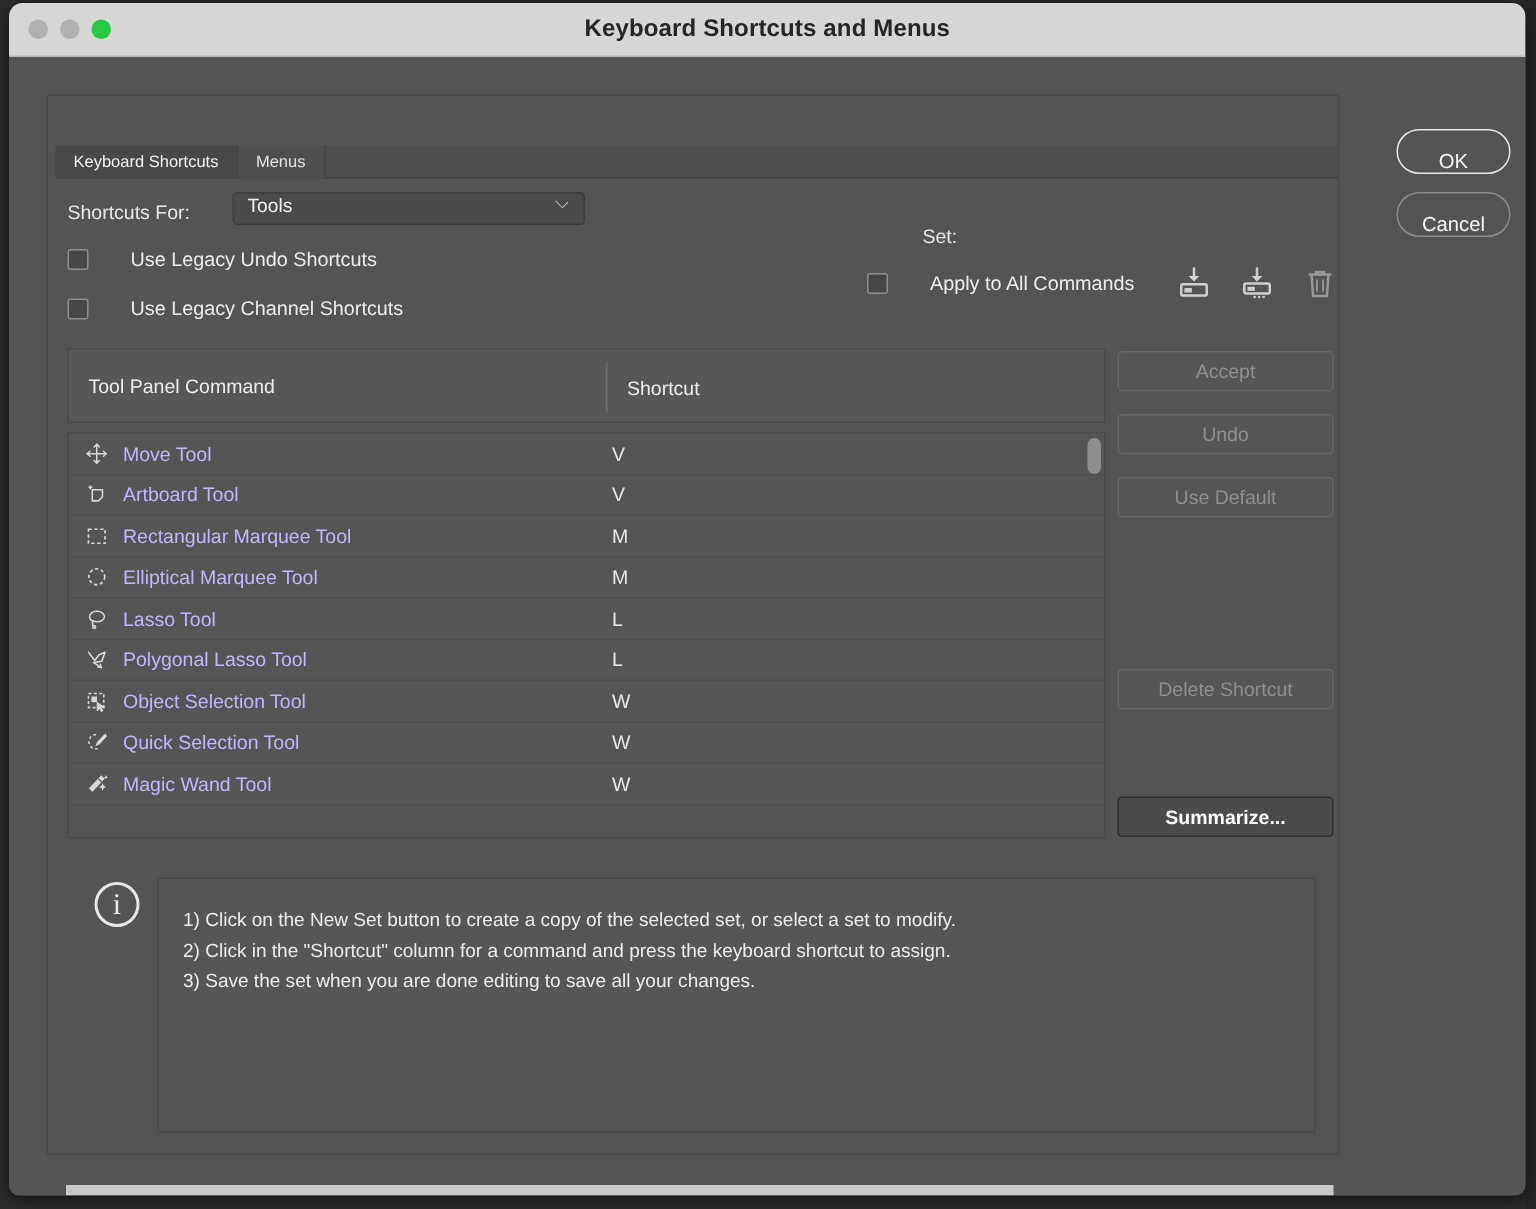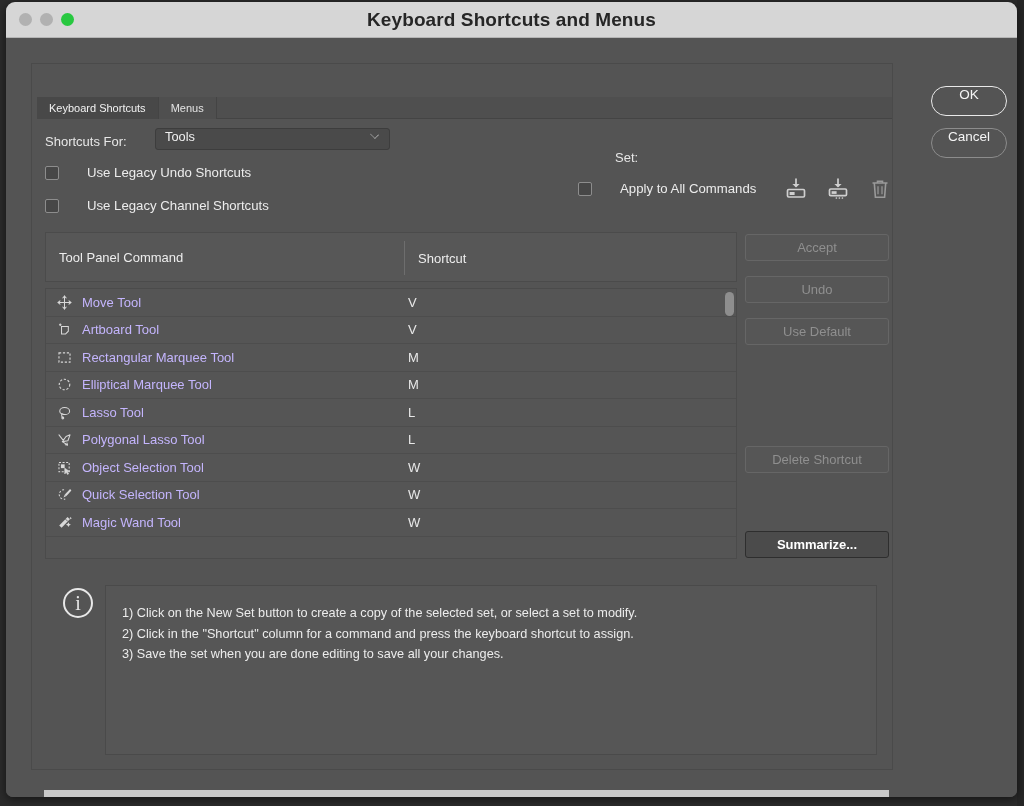--- a/index.html
+++ b/index.html
@@ -26,21 +26,21 @@
     background: #d6d6d6;
     border-bottom: 1px solid #b5b5b5;
     display: flex; align-items: center;
   }
   .lights { display: flex; gap: 8px; margin-left: 13px; }
   .light { width: 13px; height: 13px; border-radius: 50%; }
   .light.gray  { background: #b1b1b1; }
   .light.green { background: #28c840; }
   #title {
     position: absolute; left: 0; right: 0; text-align: center;
-    font-size: 19px; font-weight: bold; color: #262626;
+    font-size: 16px; font-weight: bold; color: #262626;
     letter-spacing: .1px;
   }
 
   
   #body { position: relative; height: 759px; background: #545454; }
 
   
   #panel {
     position: absolute;
     left: 25px; top: 25px;
@@ -203,21 +203,21 @@
   .infoline {
     font-size: 12.7px; color: #ececec;
     line-height: 20.5px; white-space: nowrap;
   }
 
   
   .dlgbtn {
     position: absolute; left: 925px;
     width: 76px; height: 30px;
     border-radius: 15px;
-    display: flex; align-items: flex-start; justify-content: center;
+    display: flex; align-items: flex-end; justify-content: center;
     font-size: 13.5px; color: #f4f4f4;
     background: transparent;
   }
   #btn-ok     { top: 48px; border: 1.4px solid #e9e9e9; }
   #btn-cancel { top: 90px; border: 1.4px solid #8c8c8c; }
 
   #bottomstrip {
     position: absolute; left: 38px; bottom: 0;
     width: 845px; height: 7px;
     background: #c9c9c9;

